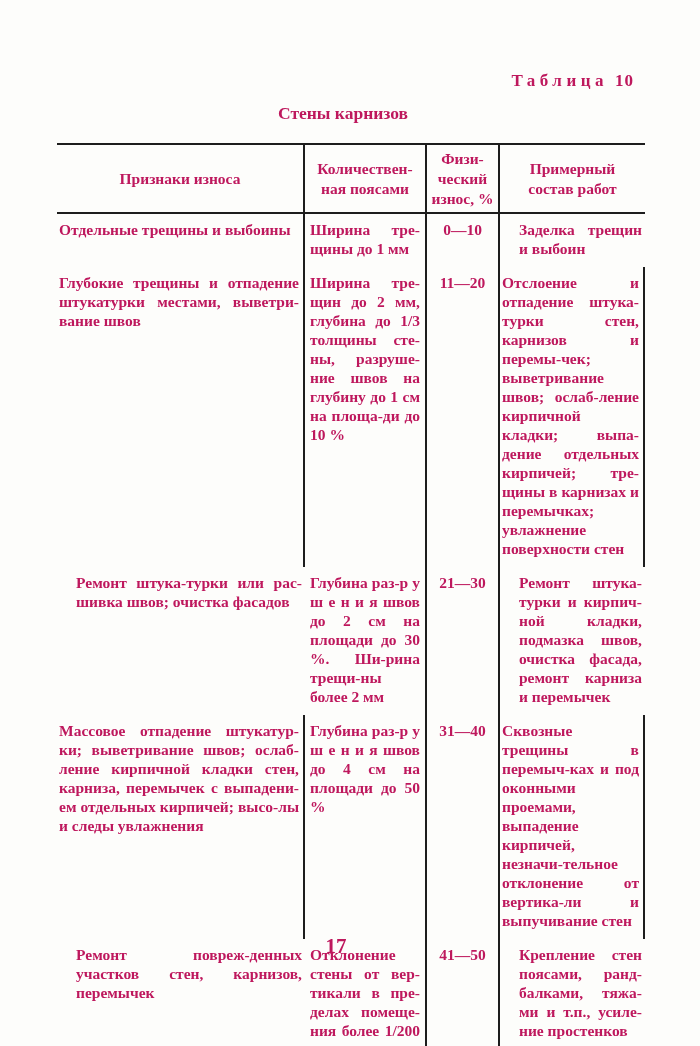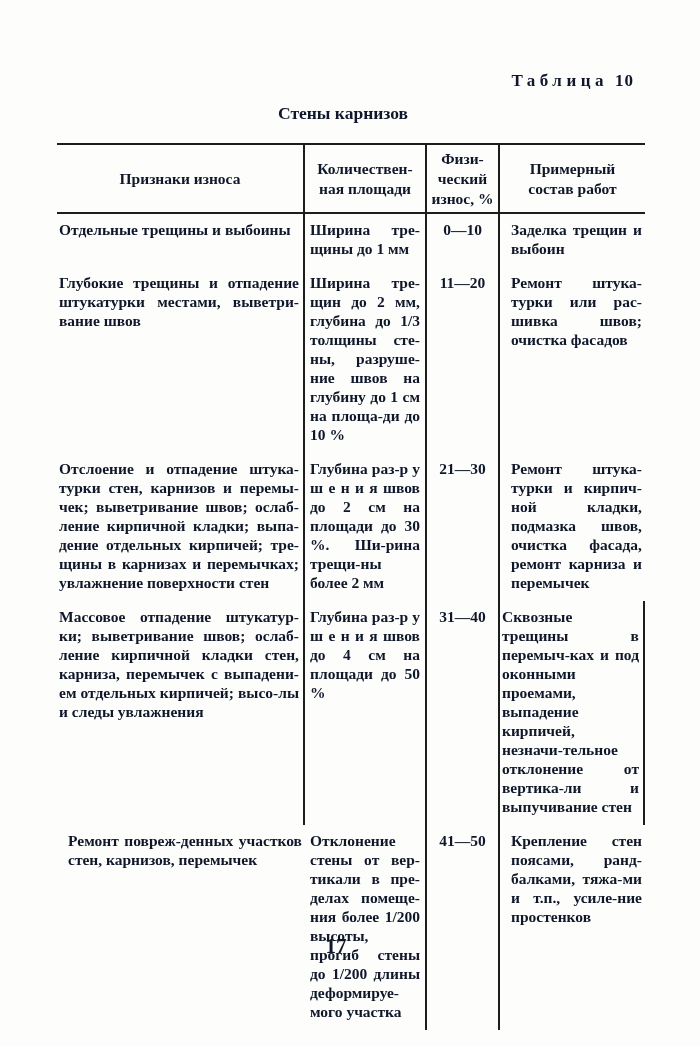--- a/index.html
+++ b/index.html
@@ -5,21 +5,21 @@
   html, body { margin: 0; padding: 0; }
   body {
     width: 700px; height: 1046px;
     background: #f4f4f2;
     font-family: "Liberation Serif", serif;
   }
   .page {
     position: relative;
     width: 700px; height: 1046px;
     background: #fdfdfb;
-    color: #0f172a;
+    color: #be185d;
     overflow: hidden;
   }
 
   
   .table-label {
     position: absolute; top: 71px; right: 66px;
     font-size: 17px; font-weight: bold; white-space: nowrap;
   }
   .table-label .tl-word { letter-spacing: 4.5px; }
   .table-label .tl-num  { letter-spacing: 1px; margin-left: 7px; }
@@ -50,21 +50,21 @@
     line-height: 20px;
   }
   .td {
     padding: 6px 0 9px 0;
     text-align: justify;
     text-align-last: left;
   }
   .td.c1 { padding-left: 2px;  padding-right: 4px; }
   .td.c2 { padding-left: 5px;  padding-right: 5px; }
   .td.c3 { text-align: center; text-align-last: center; padding-left: 2px; padding-right: 2px; }
-  .td.c4 { padding-left: 11px;  padding-right: 3px; }
+  .td.c4 { padding-left: 19px;  padding-right: 3px; }
 
   .page-number {
     position: absolute; top: 934px; left: 0;
     width: 672px;
     text-align: center;
     font-size: 21px; font-weight: bold;
   }
 </style>
 </head>
 <body>
@@ -74,38 +74,38 @@
   <div class="table-label">
     <span class="tl-word">Таблица</span><span class="tl-num">10</span>
   </div>
 
   <h1 class="doc-title">Стены карнизов</h1>
 
   <div class="wear-table">
 
     <div class="th bR">Признаки износа</div>
     <div class="th bR">Количествен-
-ная площади</div>
+ная поясами</div>
     <div class="th bR">Физи-
 ческий
 износ, %</div>
     <div class="th">Примерный
 состав работ</div>
 
     <div class="td c1 bR">Отдельные трещины и выбоины</div>
     <div class="td c2 bR">Ширина тре-щины до 1 мм</div>
     <div class="td c3 bR">0—10</div>
     <div class="td c4">Заделка трещин и выбоин</div>
 
     <div class="td c1 bR">Глубокие трещины и отпадение штукатурки местами, выветри-вание швов</div>
     <div class="td c2 bR">Ширина тре-щин до 2 мм, глубина до 1/3 толщины сте-ны, разруше-ние швов на глубину до 1 см на площа-ди до 10 %</div>
     <div class="td c3 bR">11—20</div>
+    <div class="td c1 bR">Отслоение и отпадение штука-турки стен, карнизов и перемы-чек; выветривание швов; ослаб-ление кирпичной кладки; выпа-дение отдельных кирпичей; тре-щины в карнизах и перемычках; увлажнение поверхности стен</div>
+
     <div class="td c4">Ремонт штука-турки или рас-шивка швов; очистка фасадов</div>
-
-    <div class="td c1 bR">Отслоение и отпадение штука-турки стен, карнизов и перемы-чек; выветривание швов; ослаб-ление кирпичной кладки; выпа-дение отдельных кирпичей; тре-щины в карнизах и перемычках; увлажнение поверхности стен</div>
     <div class="td c2 bR">Глубина раз-р у ш е н и я швов до 2 см на площади до 30 %. Ши-рина трещи-ны более 2 мм</div>
     <div class="td c3 bR">21—30</div>
     <div class="td c4">Ремонт штука-турки и кирпич-ной кладки, подмазка швов, очистка фасада, ремонт карниза и перемычек</div>
 
     <div class="td c1 bR">Массовое отпадение штукатур-ки; выветривание швов; ослаб-ление кирпичной кладки стен, карниза, перемычек с выпадени-ем отдельных кирпичей; высо-лы и следы увлажнения</div>
     <div class="td c2 bR">Глубина раз-р у ш е н и я швов до 4 см на площади до 50 %</div>
     <div class="td c3 bR">31—40</div>
     <div class="td c1 bR">Сквозные трещины в перемыч-ках и под оконными проемами, выпадение кирпичей, незначи-тельное отклонение от вертика-ли и выпучивание стен</div>
 
     <div class="td c4">Ремонт повреж-денных участков стен, карнизов, перемычек</div>

